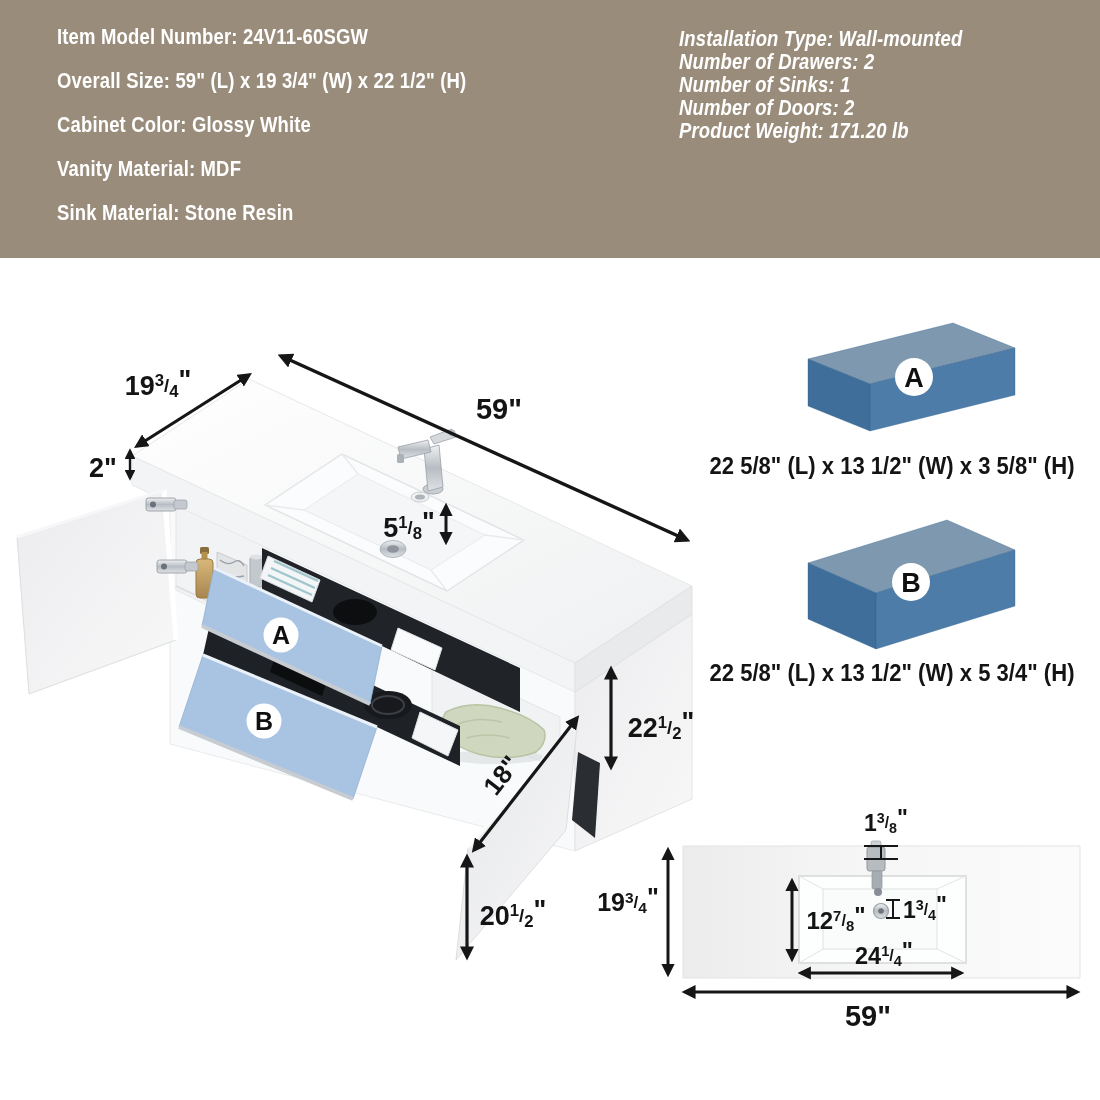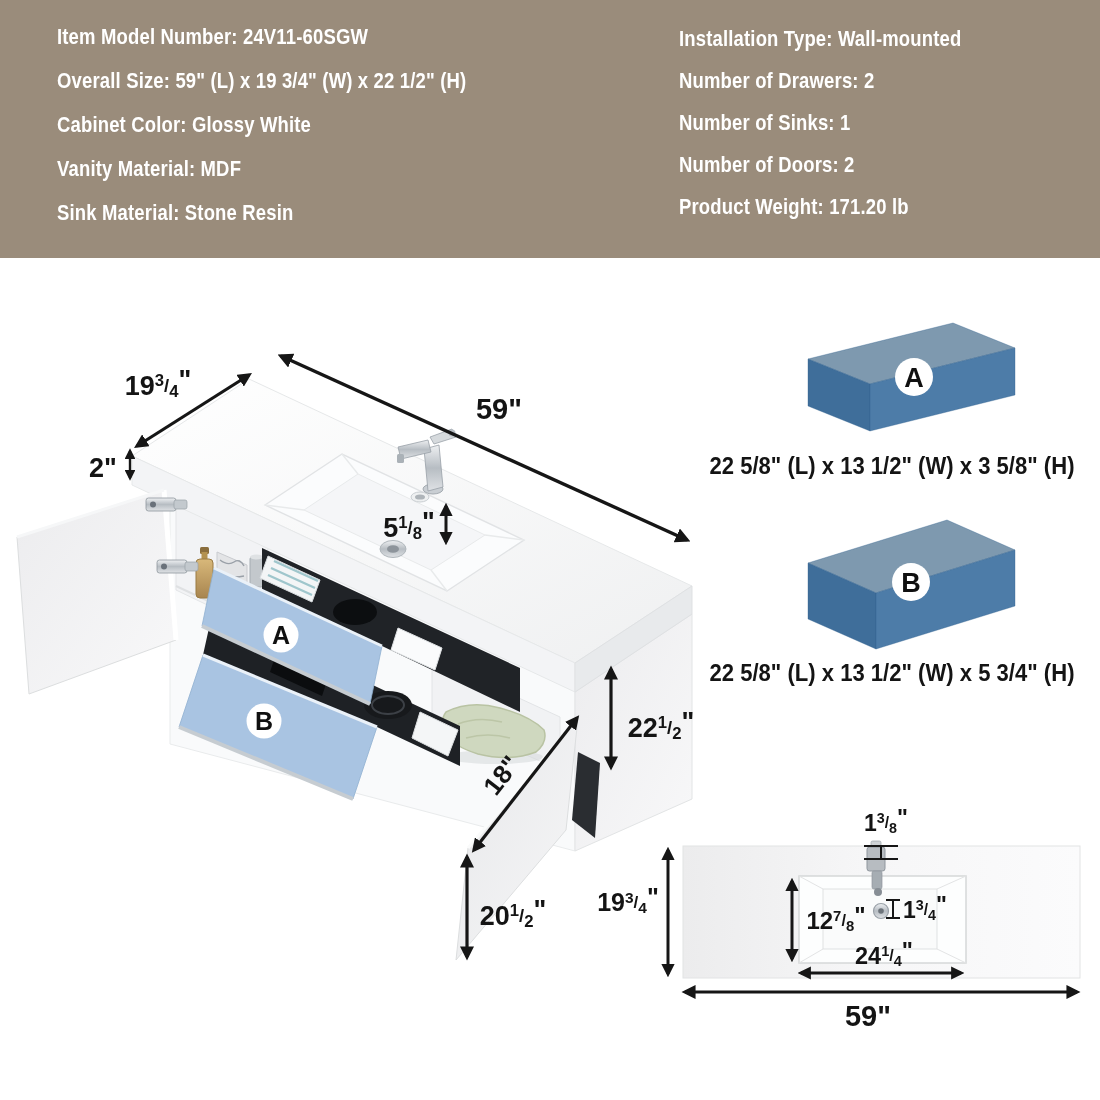--- a/index.html
+++ b/index.html
@@ -2,21 +2,21 @@
 <html><head>
 <meta charset="utf-8">
 <style>
   html,body{margin:0;padding:0;}
   body{background:#ffffff;font-family:"Liberation Sans",sans-serif;}
   .stage{position:relative;width:1100px;height:1100px;background:#ffffff;overflow:hidden;}
   
   .spec-header{position:absolute;left:0;top:0;width:1100px;height:258px;background:#9a8c7b;}
   .spec-col{position:absolute;display:flex;flex-direction:column;}
   .spec-col.left{left:57px;top:25px;gap:21px;}
-  .spec-col.right{left:679px;top:27px;gap:19px;}
+  .spec-col.right{left:679px;top:27px;font-style:italic;}
   .spec-line{font-weight:700;font-size:22px;line-height:23px;color:#ffffff;white-space:nowrap;
              transform:scaleX(.84);transform-origin:0 50%;letter-spacing:.2px;}
   
   svg.diagram{position:absolute;left:0;top:0;}
   text.dim{font-family:"Liberation Sans",sans-serif;font-weight:700;fill:#141414;}
   text.circ{font-family:"Liberation Sans",sans-serif;font-weight:700;fill:#101010;}
   .arrow{stroke:#161616;fill:none;}
   .ibeam{stroke:#161616;fill:none;}
 </style>
 </head>

